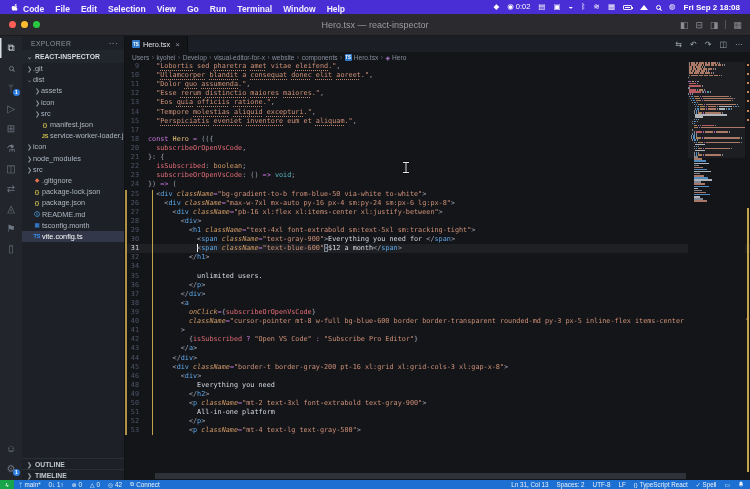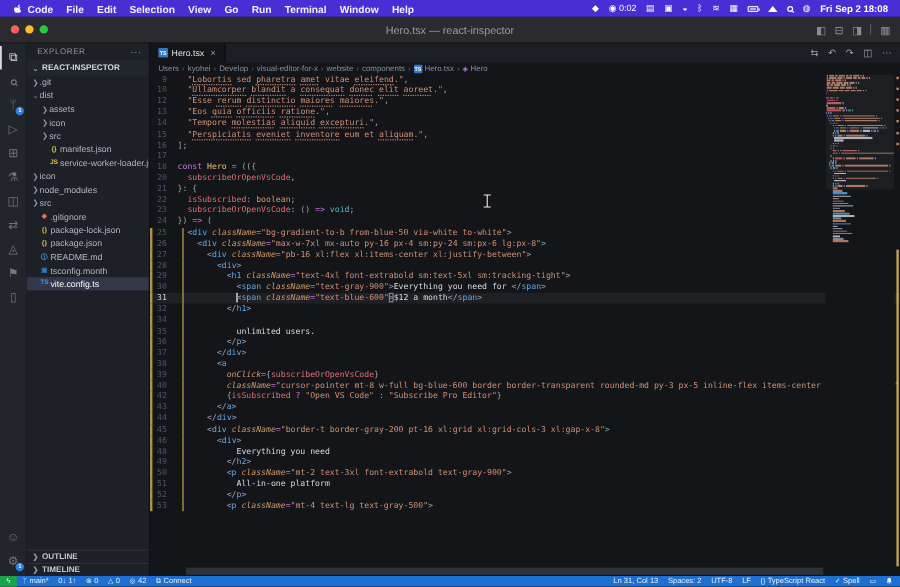--- a/index.html
+++ b/index.html
@@ -362,25 +362,25 @@
           <span class="bc-sep">›</span>
           <span style="display: inline-flex; align-items: center;">
             <span class="bc-sym">◈</span>
             <span>Hero</span>
           </span>
         </div>
 
       <div class="code" id="code-lines">
           <div class="code-row"><span class="ln">9</span><span class="ltxt"><span class="tk-p">  </span><span class="tk-s">"</span><span class="tk-su">Lobortis</span><span class="tk-s"> sed </span><span class="tk-su">pharetra</span><span class="tk-s"> </span><span class="tk-su">amet</span><span class="tk-s"> vitae </span><span class="tk-su">eleifend</span><span class="tk-s">."</span><span class="tk-p">,</span></span></div>
           <div class="code-row"><span class="ln">10</span><span class="ltxt"><span class="tk-p">  </span><span class="tk-s">"</span><span class="tk-su">Ullamcorper</span><span class="tk-s"> </span><span class="tk-su">blandit</span><span class="tk-s"> a </span><span class="tk-su">consequat</span><span class="tk-s"> </span><span class="tk-su">donec</span><span class="tk-s"> </span><span class="tk-su">elit</span><span class="tk-s"> </span><span class="tk-su">aoreet</span><span class="tk-s">."</span><span class="tk-p">,</span></span></div>
+          <div class="code-row"><span class="ln">11</span><span class="ltxt"><span class="tk-p">  </span><span class="tk-s">"Dolor </span><span class="tk-su">quo</span><span class="tk-s"> </span><span class="tk-su">assumenda</span><span class="tk-s">."</span><span class="tk-p">,</span></span></div>
           <div class="code-row"><span class="ln">12</span><span class="ltxt"><span class="tk-p">  </span><span class="tk-s">"Esse </span><span class="tk-su">rerum</span><span class="tk-s"> </span><span class="tk-su">distinctio</span><span class="tk-s"> </span><span class="tk-su">maiores</span><span class="tk-s"> </span><span class="tk-su">maiores</span><span class="tk-s">."</span><span class="tk-p">,</span></span></div>
           <div class="code-row"><span class="ln">13</span><span class="ltxt"><span class="tk-p">  </span><span class="tk-s">"Eos </span><span class="tk-su">quia</span><span class="tk-s"> </span><span class="tk-su">officiis</span><span class="tk-s"> </span><span class="tk-su">ratione</span><span class="tk-s">."</span><span class="tk-p">,</span></span></div>
           <div class="code-row"><span class="ln">14</span><span class="ltxt"><span class="tk-p">  </span><span class="tk-s">"Tempore </span><span class="tk-su">molestias</span><span class="tk-s"> </span><span class="tk-su">aliquid</span><span class="tk-s"> </span><span class="tk-su">excepturi</span><span class="tk-s">."</span><span class="tk-p">,</span></span></div>
           <div class="code-row"><span class="ln">15</span><span class="ltxt"><span class="tk-p">  </span><span class="tk-s">"</span><span class="tk-su">Perspiciatis</span><span class="tk-s"> </span><span class="tk-su">eveniet</span><span class="tk-s"> </span><span class="tk-su">inventore</span><span class="tk-s"> eum et </span><span class="tk-su">aliquam</span><span class="tk-s">."</span><span class="tk-p">,</span></span></div>
-          <div class="code-row"><span class="ln">16</span><span class="ltxt"><span class="tk-p">];</span></span></div>
           <div class="code-row"><span class="ln">17</span><span class="ltxt"></span></div>
           <div class="code-row"><span class="ln">18</span><span class="ltxt"><span class="tk-k">const</span><span class="tk-p"> </span><span class="tk-c">Hero</span><span class="tk-p"> </span><span class="tk-k">=</span><span class="tk-p"> (({</span></span></div>
           <div class="code-row"><span class="ln">20</span><span class="ltxt"><span class="tk-p">  </span><span class="tk-v">subscribeOrOpenVsCode</span><span class="tk-p">,</span></span></div>
           <div class="code-row"><span class="ln">21</span><span class="ltxt"><span class="tk-p">}: {</span></span></div>
           <div class="code-row"><span class="ln">22</span><span class="ltxt"><span class="tk-p">  </span><span class="tk-v">isSubscribed</span><span class="tk-p">: </span><span class="tk-ty">boolean</span><span class="tk-p">;</span></span></div>
           <div class="code-row"><span class="ln">23</span><span class="ltxt"><span class="tk-p">  </span><span class="tk-v">subscribeOrOpenVsCode</span><span class="tk-p">: () </span><span class="tk-k">=&gt;</span><span class="tk-p"> </span><span class="tk-op">void</span><span class="tk-p">;</span></span></div>
           <div class="code-row"><span class="ln">24</span><span class="ltxt"><span class="tk-p">}) </span><span class="tk-k">=&gt;</span><span class="tk-p"> (</span></span></div>
           <div class="code-row modified"><span class="ln">25</span><span class="ltxt"><span class="tk-p">  &lt;</span><span class="tk-t">div</span><span class="tk-p"> </span><span class="tk-a">className</span><span class="tk-k">=</span><span class="tk-s">"bg-gradient-to-b from-blue-50 via-white to-white"</span><span class="tk-p">&gt;</span></span></div>
           <div class="code-row modified"><span class="ln">26</span><span class="ltxt"><span class="tk-p">    &lt;</span><span class="tk-t">div</span><span class="tk-p"> </span><span class="tk-a">className</span><span class="tk-k">=</span><span class="tk-s">"max-w-7xl mx-auto py-16 px-4 sm:py-24 sm:px-6 lg:px-8"</span><span class="tk-p">&gt;</span></span></div>
           <div class="code-row modified"><span class="ln">27</span><span class="ltxt"><span class="tk-p">      &lt;</span><span class="tk-t">div</span><span class="tk-p"> </span><span class="tk-a">className</span><span class="tk-k">=</span><span class="tk-s">"pb-16 xl:flex xl:items-center xl:justify-between"</span><span class="tk-p">&gt;</span></span></div>
@@ -389,20 +389,21 @@
           <div class="code-row modified"><span class="ln">30</span><span class="ltxt"><span class="tk-p">            &lt;</span><span class="tk-t">span</span><span class="tk-p"> </span><span class="tk-a">className</span><span class="tk-k">=</span><span class="tk-s">"text-gray-900"</span><span class="tk-p">&gt;</span><span class="tk-w">Everything you need for </span><span class="tk-p">&lt;/</span><span class="tk-t">span</span><span class="tk-p">&gt;</span></span></div>
           <div class="code-row current modified"><span class="ln">31</span><span class="ltxt"><span class="tk-p">            </span><span class="caret"></span><span class="tk-p">&lt;</span><span class="tk-t">span</span><span class="tk-p"> </span><span class="tk-a">className</span><span class="tk-k">=</span><span class="tk-s">"text-blue-600"</span><span class="tk-pb">&gt;</span><span class="tk-w">$12 a month</span><span class="tk-p">&lt;/</span><span class="tk-t">span</span><span class="tk-p">&gt;</span></span></div>
           <div class="code-row modified"><span class="ln">32</span><span class="ltxt"><span class="tk-p">          &lt;/</span><span class="tk-t">h1</span><span class="tk-p">&gt;</span></span></div>
           <div class="code-row modified"><span class="ln">34</span><span class="ltxt"><span class="tk-p">            </span></span></div>
           <div class="code-row modified"><span class="ln">35</span><span class="ltxt"><span class="tk-p">            </span><span class="tk-w">unlimited users.</span></span></div>
           <div class="code-row modified"><span class="ln">36</span><span class="ltxt"><span class="tk-p">          &lt;/</span><span class="tk-t">p</span><span class="tk-p">&gt;</span></span></div>
           <div class="code-row modified"><span class="ln">37</span><span class="ltxt"><span class="tk-p">        &lt;/</span><span class="tk-t">div</span><span class="tk-p">&gt;</span></span></div>
           <div class="code-row modified"><span class="ln">38</span><span class="ltxt"><span class="tk-p">        &lt;</span><span class="tk-t">a</span></span></div>
           <div class="code-row modified"><span class="ln">39</span><span class="ltxt"><span class="tk-p">          </span><span class="tk-a">onClick</span><span class="tk-k">=</span><span class="tk-p">{</span><span class="tk-v">subscribeOrOpenVsCode</span><span class="tk-p">}</span></span></div>
           <div class="code-row modified"><span class="ln">40</span><span class="ltxt"><span class="tk-p">          </span><span class="tk-a">className</span><span class="tk-k">=</span><span class="tk-s">"cursor-pointer mt-8 w-full bg-blue-600 border border-transparent rounded-md py-3 px-5 inline-flex items-center justify-center"</span></span></div>
+          <div class="code-row modified"><span class="ln">41</span><span class="ltxt"><span class="tk-p">        &gt;</span></span></div>
           <div class="code-row modified"><span class="ln">42</span><span class="ltxt"><span class="tk-p">          {</span><span class="tk-v">isSubscribed</span><span class="tk-k"> ? </span><span class="tk-s">"Open VS Code"</span><span class="tk-k"> : </span><span class="tk-s">"Subscribe Pro Editor"</span><span class="tk-p">}</span></span></div>
           <div class="code-row modified"><span class="ln">43</span><span class="ltxt"><span class="tk-p">        &lt;/</span><span class="tk-t">a</span><span class="tk-p">&gt;</span></span></div>
           <div class="code-row modified"><span class="ln">44</span><span class="ltxt"><span class="tk-p">      &lt;/</span><span class="tk-t">div</span><span class="tk-p">&gt;</span></span></div>
           <div class="code-row modified"><span class="ln">45</span><span class="ltxt"><span class="tk-p">      &lt;</span><span class="tk-t">div</span><span class="tk-p"> </span><span class="tk-a">className</span><span class="tk-k">=</span><span class="tk-s">"border-t border-gray-200 pt-16 xl:grid xl:grid-cols-3 xl:gap-x-8"</span><span class="tk-p">&gt;</span></span></div>
           <div class="code-row modified"><span class="ln">46</span><span class="ltxt"><span class="tk-p">        &lt;</span><span class="tk-t">div</span><span class="tk-p">&gt;</span></span></div>
           <div class="code-row modified"><span class="ln">48</span><span class="ltxt"><span class="tk-p">            </span><span class="tk-w">Everything you need</span></span></div>
           <div class="code-row modified"><span class="ln">49</span><span class="ltxt"><span class="tk-p">          &lt;/</span><span class="tk-t">h2</span><span class="tk-p">&gt;</span></span></div>
           <div class="code-row modified"><span class="ln">50</span><span class="ltxt"><span class="tk-p">          &lt;</span><span class="tk-t">p</span><span class="tk-p"> </span><span class="tk-a">className</span><span class="tk-k">=</span><span class="tk-s">"mt-2 text-3xl font-extrabold text-gray-900"</span><span class="tk-p">&gt;</span></span></div>
           <div class="code-row modified"><span class="ln">51</span><span class="ltxt"><span class="tk-p">            </span><span class="tk-w">All-in-one platform</span></span></div>
           <div class="code-row modified"><span class="ln">52</span><span class="ltxt"><span class="tk-p">          &lt;/</span><span class="tk-t">p</span><span class="tk-p">&gt;</span></span></div>

